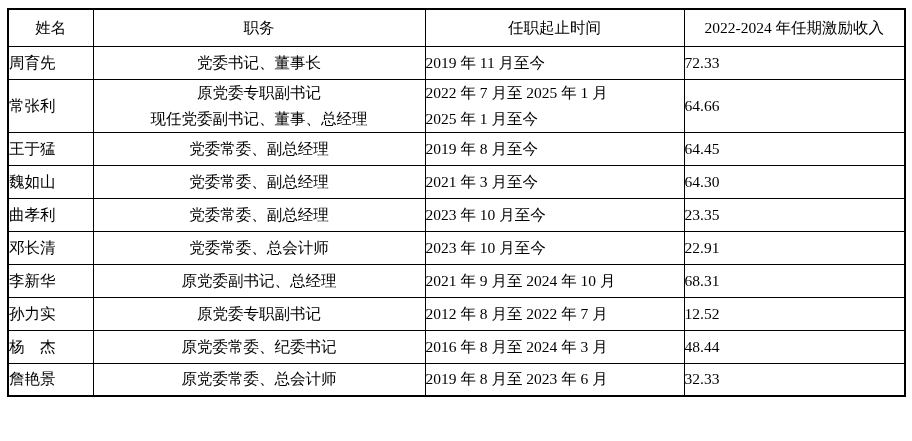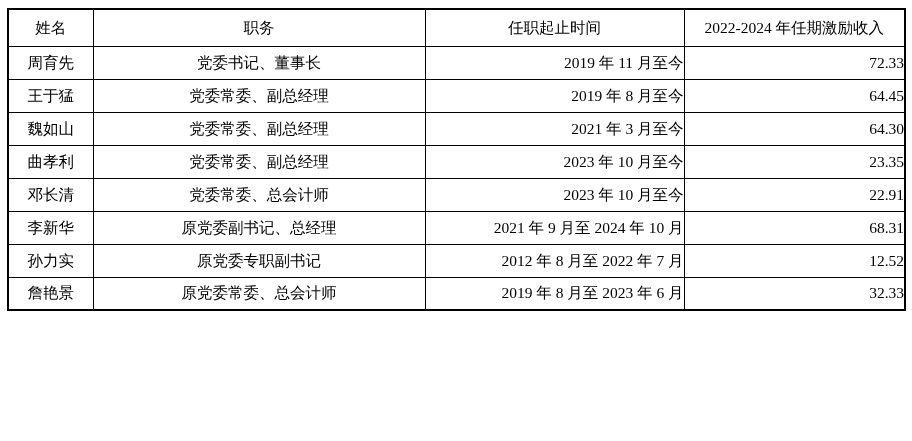--- a/index.html
+++ b/index.html
@@ -30,24 +30,24 @@
     line-height: 26px;
     padding: 0;
     vertical-align: middle;
     background: #ffffff;
     overflow: hidden;
     white-space: nowrap;
   }
   .comp-table thead tr { height: 37px; }
   .comp-table tbody tr { height: 33px; }
   .comp-table th { text-align: center; }
-  .c-name   { text-align: center; padding: 2px 2px; }
+  .c-name   { text-align: left; padding: 2px 2px; }
   .c-pos    { text-align: center;  padding: 2px 8px; }
-  .c-term   { text-align: right;  padding: 2px 8px; margin-left: 16px; }
-  .c-income { text-align: right; padding: 2px 4px; }
+  .c-term   { text-align: left;  padding: 2px 8px; margin-left: 16px; }
+  .c-income { text-align: left; padding: 2px 4px; }
 </style>
 </head>
 <body>
 
 <div class="wrap">
   <table class="comp-table">
     <colgroup>
       <col style="width:85px">
       <col style="width:332px">
       <col style="width:259px">
@@ -64,20 +64,32 @@
     <tbody>
         <tr>
     <td class="c-name">周育先</td>
     <td class="c-pos">
             <div>党委书记、董事长</div>
           </td>
     <td class="c-term">
             <div>2019 年 11 月至今</div>
           </td>
     <td class="c-income">72.33</td>
+  </tr>
+        <tr>
+    <td class="c-name">常张利</td>
+    <td class="c-pos">
+            <div>原党委专职副书记</div>
+            <div>现任党委副书记、董事、总经理</div>
+          </td>
+    <td class="c-term">
+            <div>2022 年 7 月至 2025 年 1 月</div>
+            <div>2025 年 1 月至今</div>
+          </td>
+    <td class="c-income">64.66</td>
   </tr>
         <tr>
     <td class="c-name">王于猛</td>
     <td class="c-pos">
             <div>党委常委、副总经理</div>
           </td>
     <td class="c-term">
             <div>2019 年 8 月至今</div>
           </td>
     <td class="c-income">64.45</td>
@@ -126,20 +138,30 @@
     <td class="c-name">孙力实</td>
     <td class="c-pos">
             <div>原党委专职副书记</div>
           </td>
     <td class="c-term">
             <div>2012 年 8 月至 2022 年 7 月</div>
           </td>
     <td class="c-income">12.52</td>
   </tr>
         <tr>
+    <td class="c-name">杨　杰</td>
+    <td class="c-pos">
+            <div>原党委常委、纪委书记</div>
+          </td>
+    <td class="c-term">
+            <div>2016 年 8 月至 2024 年 3 月</div>
+          </td>
+    <td class="c-income">48.44</td>
+  </tr>
+        <tr>
     <td class="c-name">詹艳景</td>
     <td class="c-pos">
             <div>原党委常委、总会计师</div>
           </td>
     <td class="c-term">
             <div>2019 年 8 月至 2023 年 6 月</div>
           </td>
     <td class="c-income">32.33</td>
   </tr>
       </tbody>

